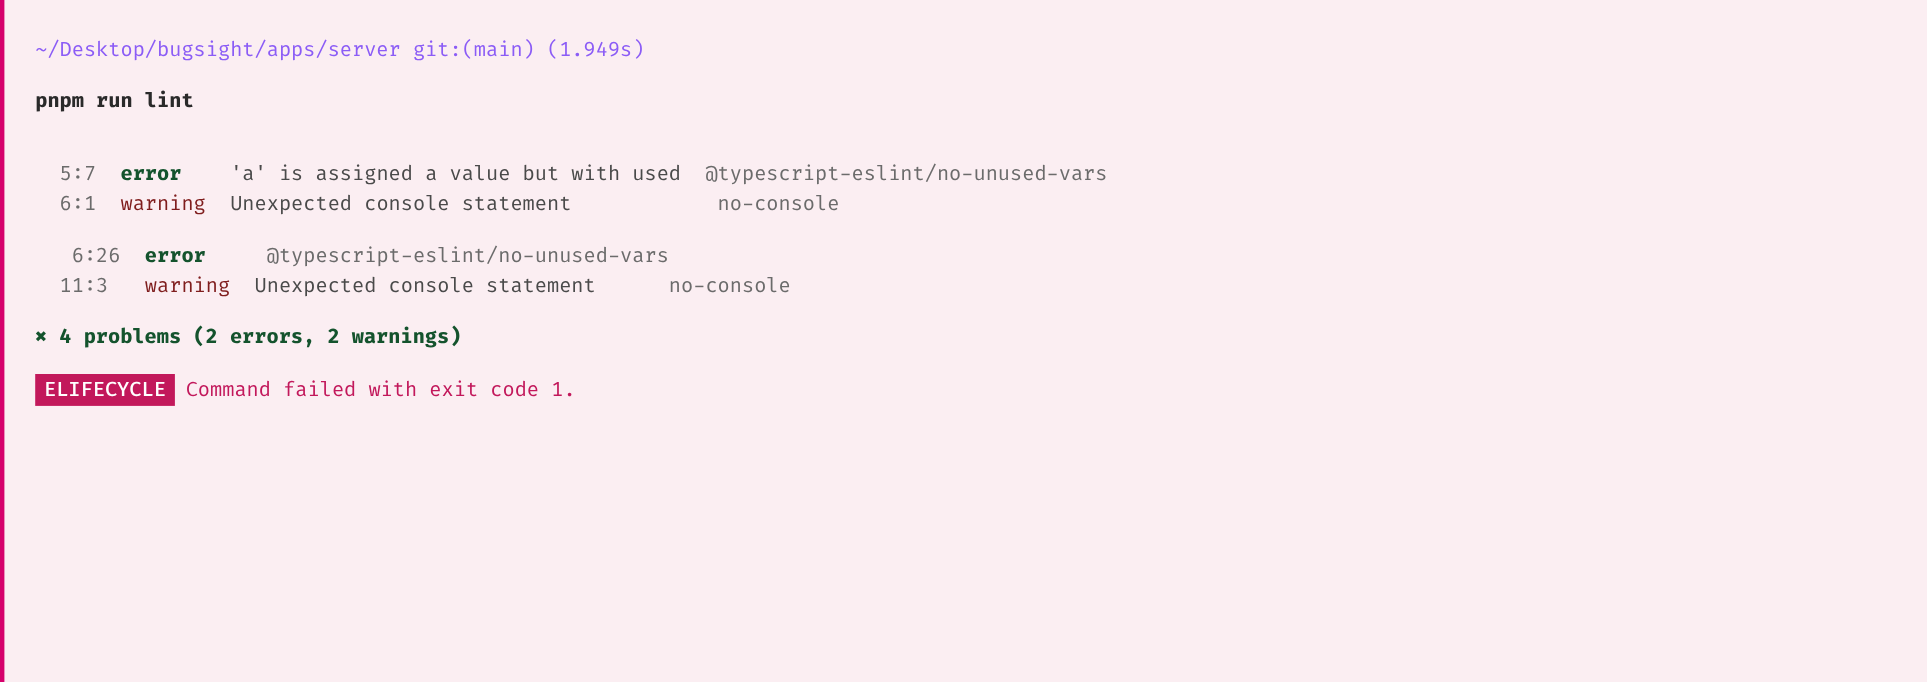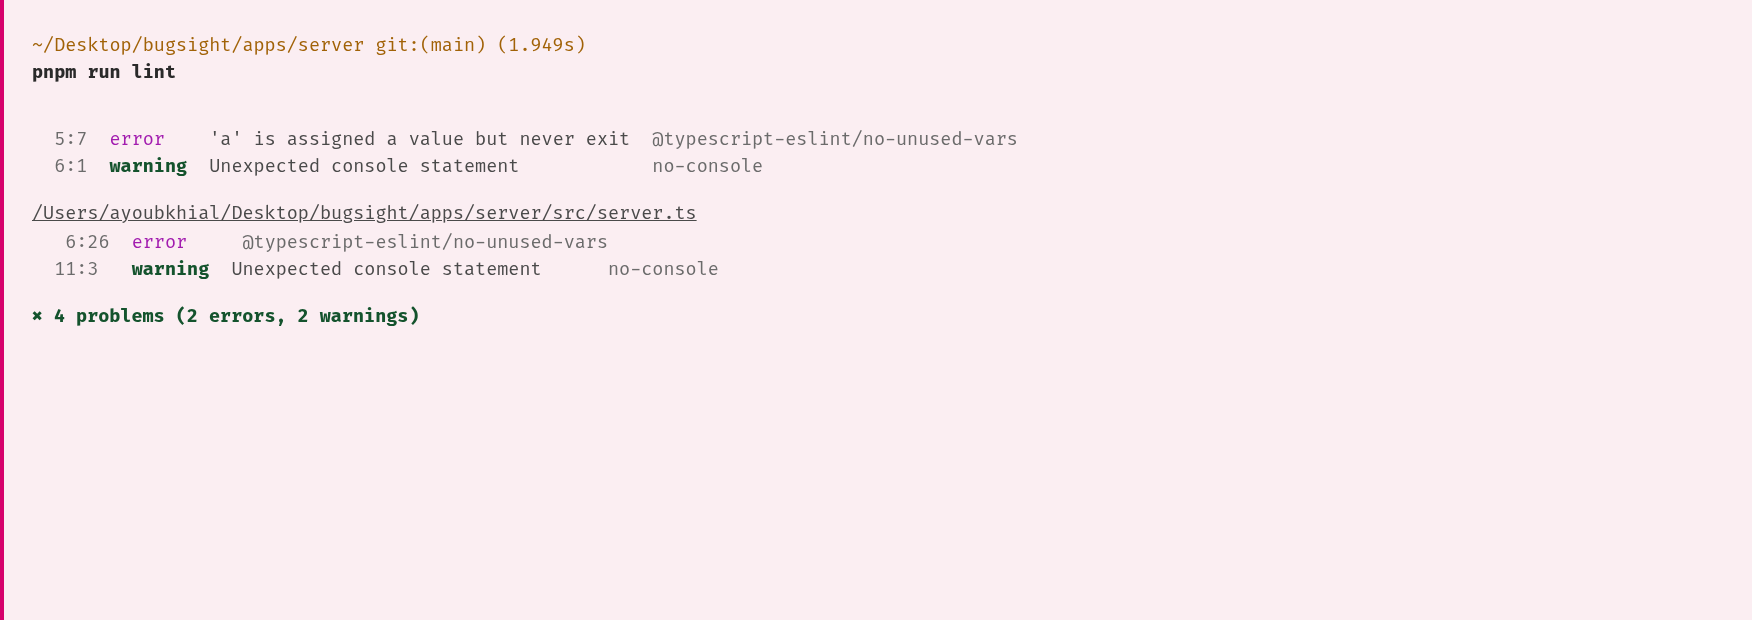--- a/index.html
+++ b/index.html
@@ -11,22 +11,22 @@
       background: #fbeef2;
       font-family: 'Fira Code', 'Cascadia Code', 'Consolas', monospace;
       font-size: 18px;
       line-height: 1.5;
       color: #4a4a4a;
       border-left: 4px solid #d6006c;
       padding: 32px 28px;
       min-height: 620px;
     }
     .prompt-line {
-      color: #a16207;
-      margin-bottom: 0;
+      color: #8b5cf6;
+      margin-bottom: 19px;
     }
     .command {
       font-weight: 700;
       color: #2a2a2a;
       margin-bottom: 24px;
     }
     .script-line {
       color: #4a4a4a;
       margin-bottom: 2px;
     }
@@ -43,26 +43,26 @@
     }
     .issue-row {
       display: flex;
       white-space: pre;
     }
     .loc {
       color: #6b6b6b;
       text-align: right;
     }
     .sev-error {
-      color: #a21caf;
-      font-weight: 400;
+      color: #14532d;
+      font-weight: 700;
     }
     .sev-warning {
-      color: #14532d;
-      font-weight: 700;
+      color: #7f1d1d;
+      font-weight: 400;
     }
     .msg {
       color: #4a4a4a;
     }
     .rule {
       color: #6b6b6b;
     }
     .summary {
       color: #14532d;
       font-weight: 700;
@@ -93,35 +93,38 @@
 <div class="terminal">
 
   <div class="prompt-line">~/Desktop/bugsight/apps/server git:(main) (1.949s)</div>
   <div class="command">pnpm run lint</div>
 
   <div class="script-block">
   </div>
 
   <div class="issue-block">
     <div class="issue-row">
-      <span class="loc">  5:7</span><span>  </span><span class="sev-error">error  </span><span>  </span><span class="msg">'a' is assigned a value but never exit  </span><span class="rule">@typescript-eslint/no-unused-vars</span>
+      <span class="loc">  5:7</span><span>  </span><span class="sev-error">error  </span><span>  </span><span class="msg">'a' is assigned a value but with used  </span><span class="rule">@typescript-eslint/no-unused-vars</span>
     </div>
     <div class="issue-row">
       <span class="loc">  6:1</span><span>  </span><span class="sev-warning">warning</span><span>  </span><span class="msg">Unexpected console statement            </span><span class="rule">no-console</span>
     </div>
   </div>
 
   <div class="issue-block">
-    <div class="file-path">/Users/ayoubkhial/Desktop/bugsight/apps/server/src/server.ts</div>
     <div class="issue-row">
       <span class="loc">   6:26</span><span>  </span><span class="sev-error">error  </span><span>   </span><span class="rule">@typescript-eslint/no-unused-vars</span>
     </div>
     <div class="issue-row">
       <span class="loc">  11:3 </span><span>  </span><span class="sev-warning">warning</span><span>  </span><span class="msg">Unexpected console statement      </span><span class="rule">no-console</span>
     </div>
   </div>
 
   <div class="summary">
     <span class="summary-x">✖</span><span> 4 problems (2 errors, 2 warnings)</span>
   </div>
 
+  <div class="lifecycle-line">
+    <span class="lifecycle-badge">ELIFECYCLE</span>
+    <span class="lifecycle-msg">Command failed with exit code 1.</span>
+  </div>
 
 </div>
 
 </body></html>

